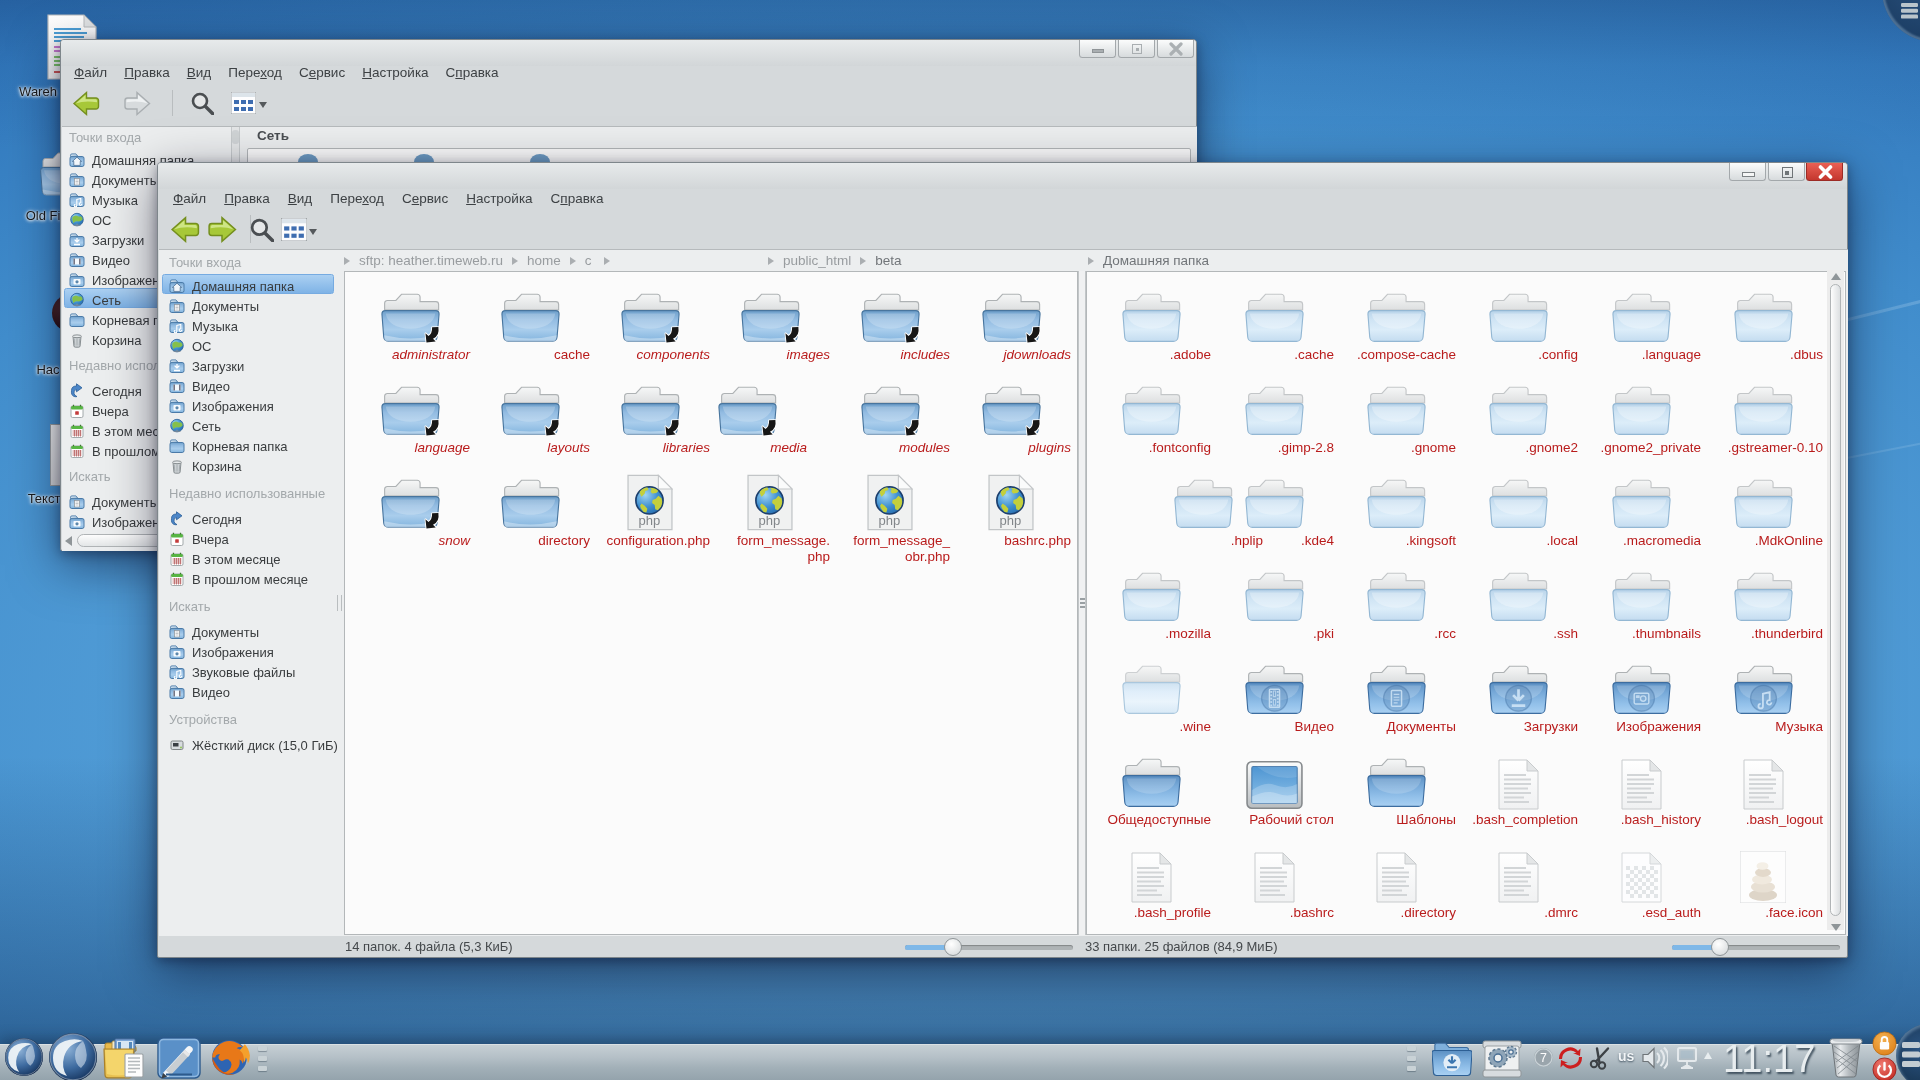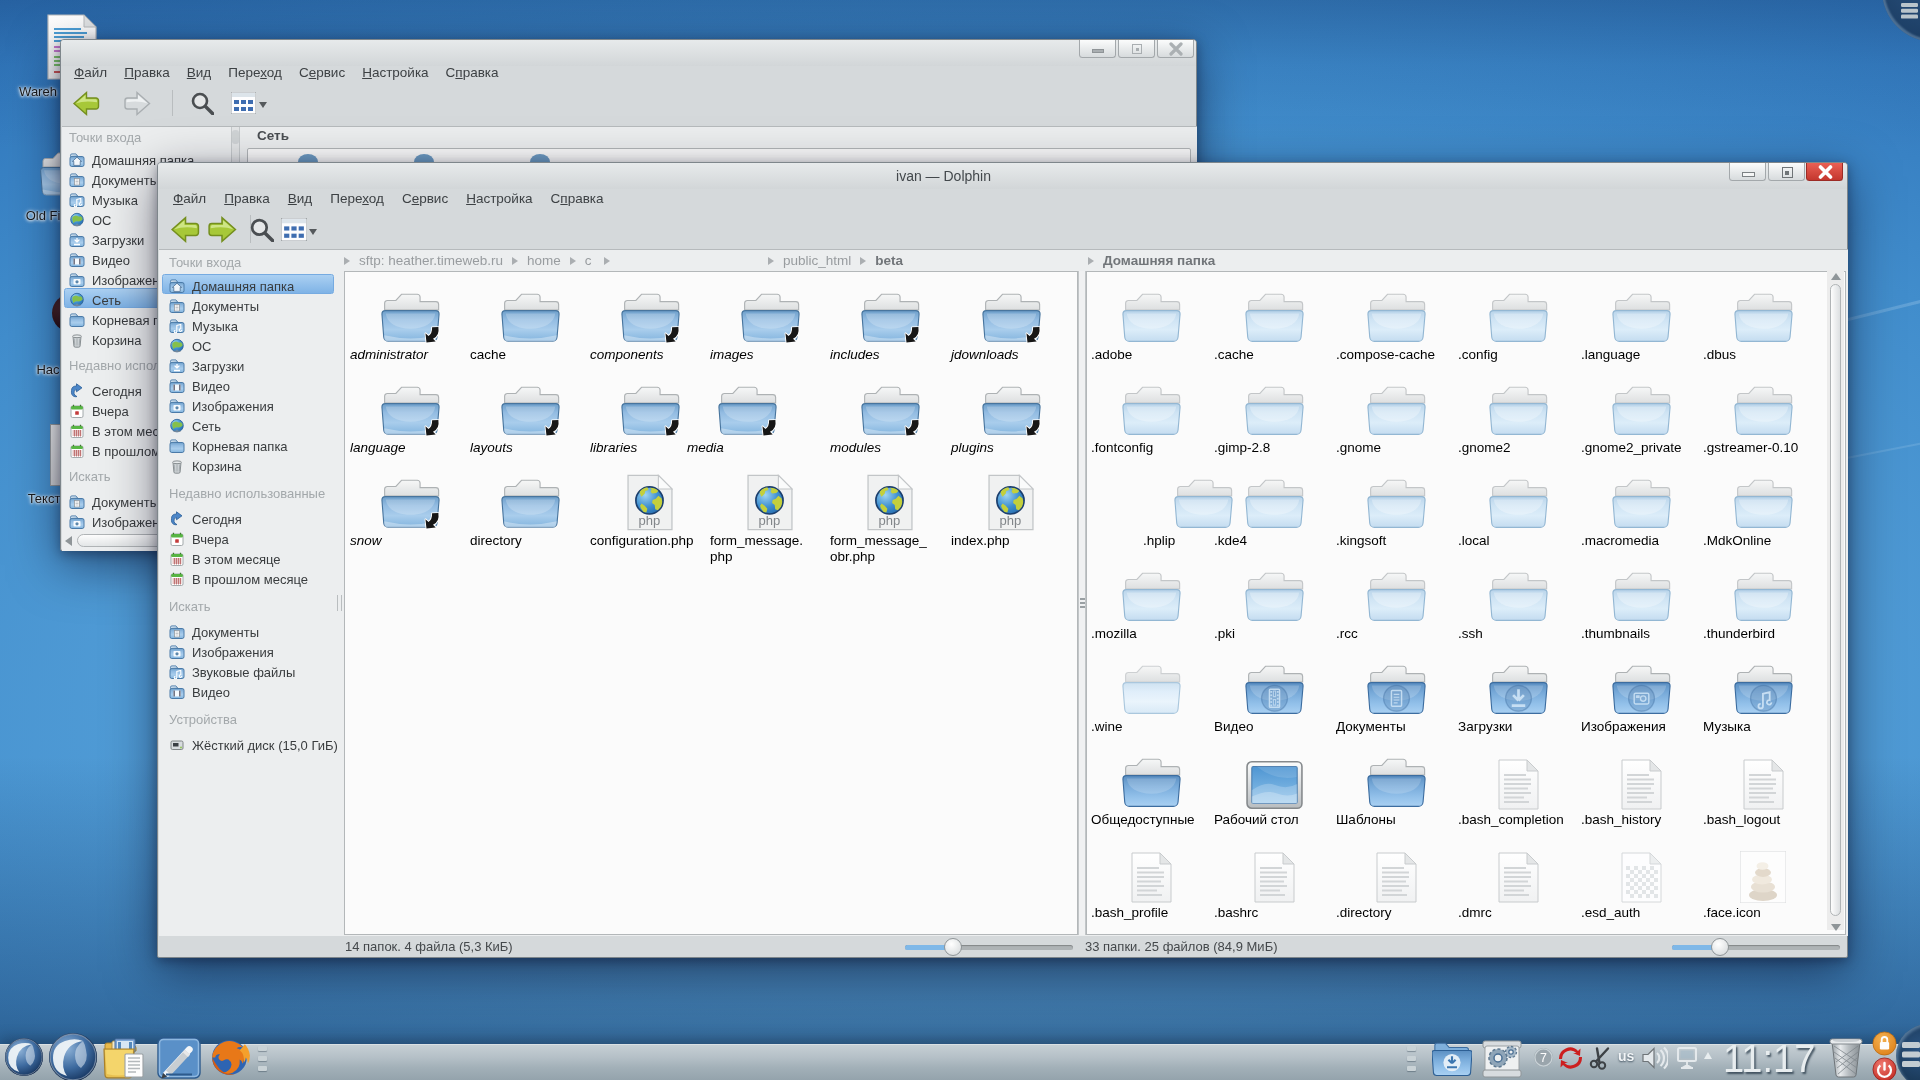--- a/index.html
+++ b/index.html
@@ -15,24 +15,24 @@
 .wbtn{position:absolute;width:37px;height:18px;border:1px solid #a3a8ab;border-top:none;border-radius:0 0 3.5px 3.5px;background:linear-gradient(#fbfcfc,#d7dbdd)}
 .wbtn.cl{background:linear-gradient(#ea6054,#c4372e);border-color:#9c2b25}
 .mbar{position:absolute;display:flex;font-size:13.5px;color:#3d4144;white-space:nowrap}
 .side{position:absolute;background:#eceeef}
 .shead{position:absolute;color:#a3a8ab;font-size:13px;white-space:nowrap}
 .sitem{position:absolute;display:flex;align-items:center;font-size:13px;color:#393c3e;white-space:nowrap;height:20px}
 .sitem svg{margin-right:7px;flex:none}
 .ssel{position:absolute;background:linear-gradient(#abd0f2,#7fb3e6);border:1px solid #76abe1;border-radius:2.5px}
 .view{position:absolute;background:#fbfbfb;border:1px solid #b3b7b9}
 .crumb{position:absolute;font-size:13.5px;color:#989c9f;display:flex;align-items:center;white-space:nowrap}
-.crumb b{color:#717579;font-weight:bold}
+.crumb b{color:#717579;font-weight:normal}
 .tri{display:inline-block;width:0;height:0;border-left:6px solid #aaaeb1;border-top:4.5px solid transparent;border-bottom:4.5px solid transparent}
 .sbar{position:absolute;font-size:13px;color:#44484b;white-space:nowrap}
-.cell{position:absolute;width:120px;text-align:left;font-size:13.5px;color:#000000;line-height:15.5px}
+.cell{position:absolute;width:120px;text-align:right;font-size:13.5px;color:#b91c1c;line-height:15.5px}
 .cell i{font-style:italic}
 .icw{display:flex;align-items:flex-end;justify-content:center;height:58px;margin-bottom:2px}
 #panel{position:absolute;left:0;top:1044px;width:1920px;height:36px;background:linear-gradient(#c6cfd4 0%,#b5c0c7 35%,#a2b0b8 65%,#94a3ac 100%);border-top:1px solid #dae0e3;box-shadow:0 -5px 14px rgba(8,22,42,.35)}
 .deskicon{position:absolute;text-align:center;font-size:13px;color:#17191b;text-shadow:0 0 4px rgba(255,255,255,.95),0 0 2px rgba(255,255,255,.9),0 1px 3px rgba(255,255,255,.8)}
 .dash{position:absolute;width:9px;height:5px;background:#c9d2d6;border-radius:1px;box-shadow:0 1px 1px rgba(40,60,75,.4)}
 </style></head>
 <body>
 <div id="wall"></div>
 <div class="abs" style="left:1550px;top:330px;width:500px;height:3px;background:linear-gradient(90deg,rgba(255,255,255,0),rgba(220,238,252,.28));transform:rotate(-14deg)"></div>
 <div class="abs" style="left:1500px;top:470px;width:560px;height:2px;background:linear-gradient(90deg,rgba(255,255,255,0),rgba(215,235,250,.2));transform:rotate(-11deg)"></div>
@@ -362,21 +362,20 @@
         <rect x="4.5" y="7" width="7" height="5.5" rx=".8" fill="#fff" opacity=".92"></rect>
         <circle cx="8" cy="9.8" r="1.6" fill="#5b87ac"></circle>
       </svg>Изображения</div>
 <div class="abs" style="left:4px;top:494px;width:172px;height:13px">
       <div class="abs" style="left:0;top:2px;width:0;height:0;border-right:7px solid #8f9598;border-top:5px solid transparent;border-bottom:5px solid transparent"></div>
       <div class="abs" style="left:12px;top:0;width:150px;height:13px;background:linear-gradient(#fdfdfd,#e3e6e7);border:1px solid #b0b4b6;border-radius:7px"></div>
     </div>
 </div>
 <div class="win" style="left:157px;top:162px;width:1691px;height:796px">
 <div class="tbar" style="height:26px"></div>
-<div class="ttxt" style="left:0;width:1571px;top:5px">ivan — Dolphin</div>
 <div class="wbtn" style="left:1571px;top:0">
       <div class="abs" style="left:12px;top:9px;width:13px;height:4.5px;background:#f5f6f6;border:1px solid #7c8184"></div>
     </div>
 <div class="wbtn" style="left:1610px;top:0">
       <div class="abs" style="left:12.5px;top:4px;width:11px;height:11px;border:1.8px solid #6f7477"></div>
       <div class="abs" style="left:16px;top:7.5px;width:4px;height:4px;background:#6f7477"></div>
     </div>
 <div class="wbtn cl" style="left:1648px;top:0">
       <svg class="abs" style="left:11px;top:2px" width="15" height="14" viewBox="0 0 15 14">
         <path d="M2.5,2 L12.5,12 M12.5,2 L2.5,12" stroke="#ffffff" stroke-width="3.6" stroke-linecap="round"></path>
@@ -678,21 +677,21 @@
         </svg>
       </div>
       <div>form_message_<br>obr.php</div>
     </div>
 <div class="cell" style="left:951px;top:473px;width:120px">
       <div class="icw">
         <svg width="46" height="57" viewBox="0 0 44 54">
           <use href="#phpicon"></use>
         </svg>
       </div>
-      <div>index.php</div>
+      <div>bashrc.php</div>
     </div>
 </div>
 <div>
 <div class="cell" style="left:1091px;top:287px;width:120px">
       <div class="icw">
         <svg width="63" height="52" viewBox="0 0 56 46">
           <use href="#folderp"></use>
         </svg>
       </div>
       <div>.adobe</div>

